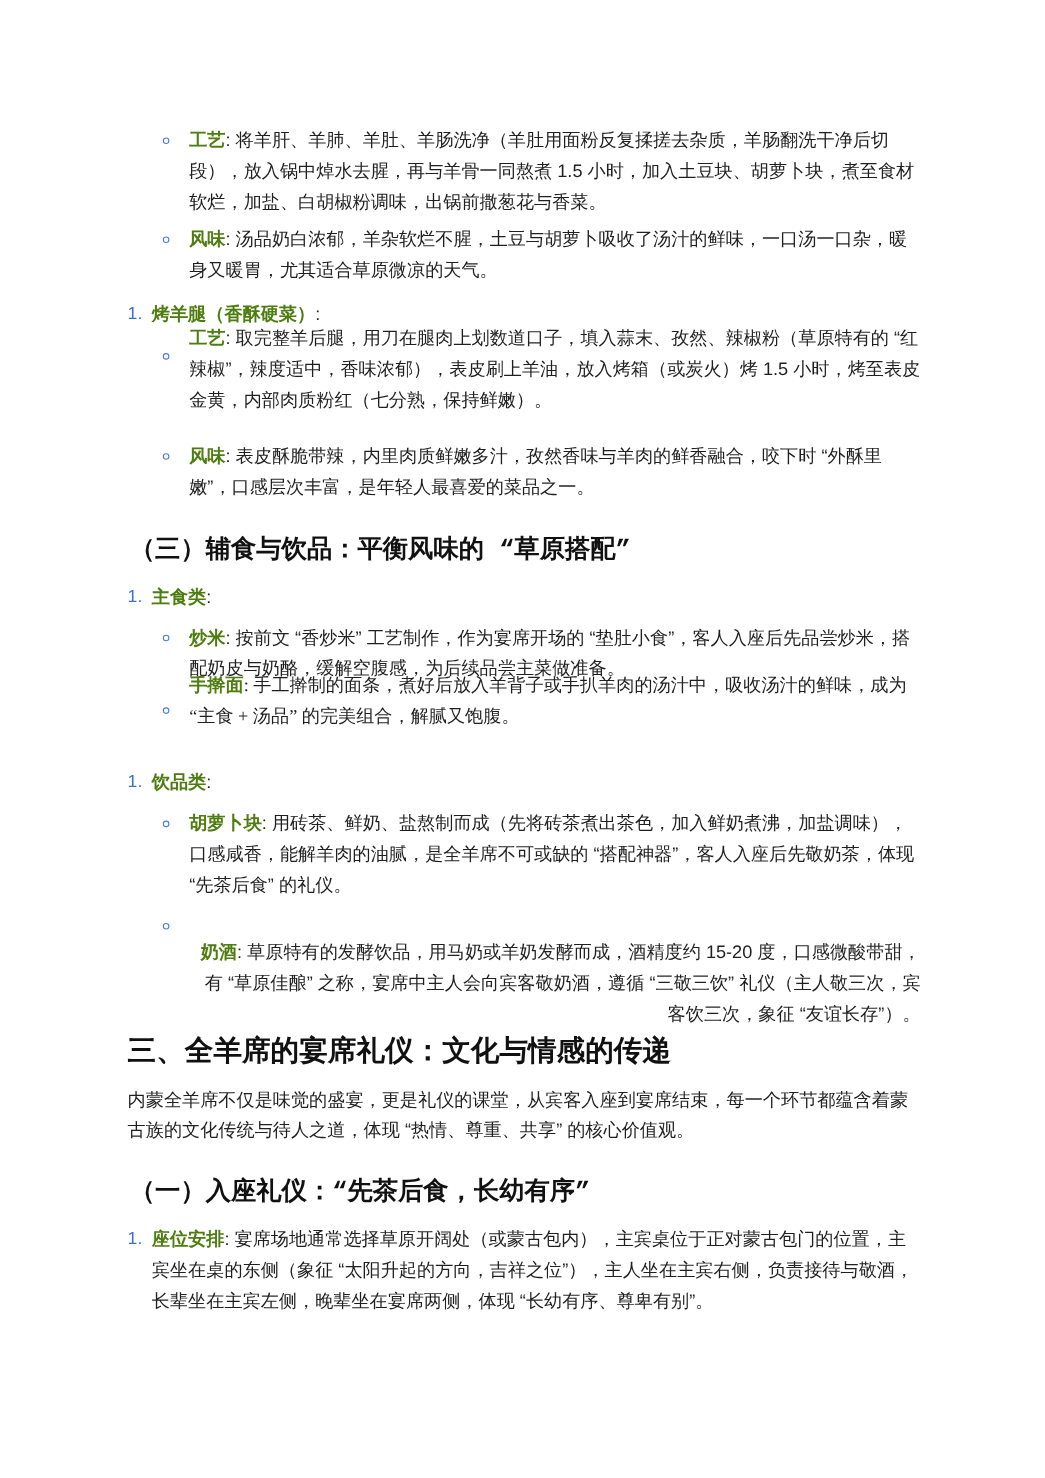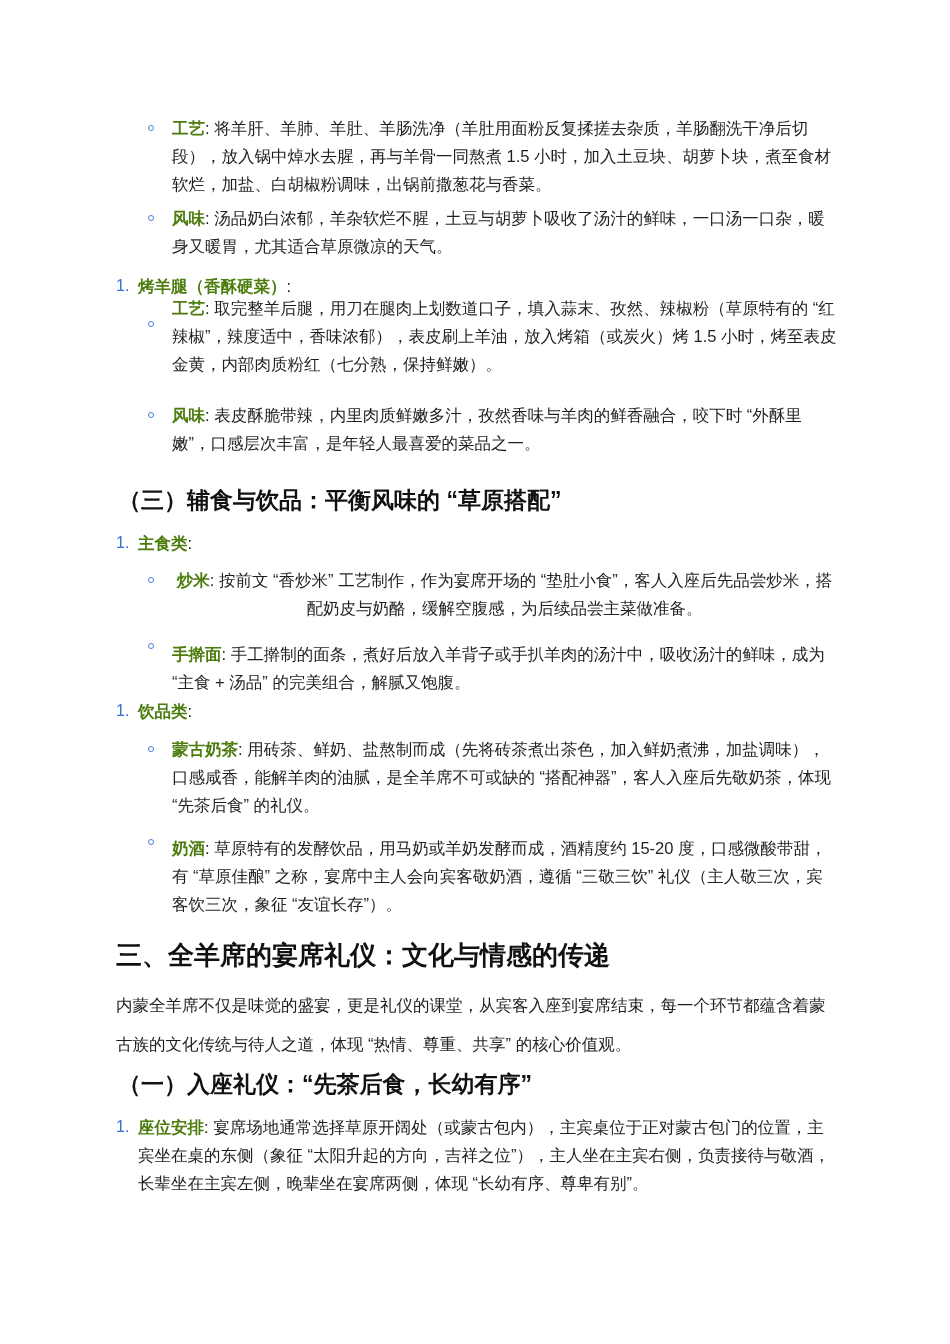--- a/index.html
+++ b/index.html
@@ -54,36 +54,37 @@
     color: #3d6fd1;
   }
   b { font-weight: bold; color: #4d7c0f; }
   .h3 {
     position: absolute;
     left: 118px;
     font-size: 23px;
     font-weight: bold;
     line-height: 34px;
     color: #111;
+    font-family: Liberation Mono, monospace;
   }
   .h2 {
     position: absolute;
     left: 116px;
     font-size: 26px;
     font-weight: bold;
     line-height: 38px;
     color: #111;
     text-align: right;
   }
   .para {
     position: absolute;
     left: 116px;
     width: 722px;
     font-size: 16.5px;
-    line-height: 39px;
+    line-height: 28px;
     color: #1f1f1f;
   }
 </style>
 </head>
 <body>
 
 <div class="page">
 
   <span class="sub-bullet" style="top:125px;"></span>
   <div class="sub-item" style="top:114px;"><b>工艺</b><span>:</span> <span>将羊肝、羊肺、羊肚、羊肠洗净（羊肚用面粉反复揉搓去杂质，羊肠翻洗干净后切段），放入锅中焯水去腥，再与羊骨一同熬煮 1.5 小时，加入土豆块、胡萝卜块，煮至食材软烂，加盐、白胡椒粉调味，出锅前撒葱花与香菜。</span></div>
@@ -99,33 +100,33 @@
 
   <span class="sub-bullet" style="top:412px;"></span>
   <div class="sub-item" style="top:401px;"><b>风味</b><span>:</span> <span>表皮酥脆带辣，内里肉质鲜嫩多汁，孜然香味与羊肉的鲜香融合，咬下时 “外酥里嫩”，口感层次丰富，是年轻人最喜爱的菜品之一。</span></div>
 
   <div class="h3" style="top:483px;">（三）辅食与饮品：平衡风味的 “草原搭配”</div>
 
   <span class="num-marker" style="top:529px;">1.</span>
   <div class="num-item" style="top:529px;"><b>主食类</b><span>:</span></div>
 
   <span class="sub-bullet" style="top:577px;"></span>
-  <div class="sub-item" style="top:566px;text-align:center;"><b>炒米</b><span>:</span> <span>按前文 “香炒米” 工艺制作，作为宴席开场的 “垫肚小食”，客人入座后先品尝炒米，搭配奶皮与奶酪，缓解空腹感，为后续品尝主菜做准备。</span></div>
+  <div class="sub-item" style="top:566px;"><b>炒米</b><span>:</span> <span>按前文 “香炒米” 工艺制作，作为宴席开场的 “垫肚小食”，客人入座后先品尝炒米，搭配奶皮与奶酪，缓解空腹感，为后续品尝主菜做准备。</span></div>
 
   <span class="sub-bullet" style="top:643px;"></span>
-  <div class="sub-item" style="top:640px;"><b>手擀面</b><span>:</span> <span>手工擀制的面条，煮好后放入羊背子或手扒羊肉的汤汁中，吸收汤汁的鲜味，成为 “主食 + 汤品” 的完美组合，解腻又饱腹。</span></div>
+  <div class="sub-item" style="top:609px;font-family:Liberation Serif, serif;"><b>手擀面</b><span>:</span> <span>手工擀制的面条，煮好后放入羊背子或手扒羊肉的汤汁中，吸收汤汁的鲜味，成为 “主食 + 汤品” 的完美组合，解腻又饱腹。</span></div>
 
   <span class="num-marker" style="top:697px;">1.</span>
   <div class="num-item" style="top:697px;"><b>饮品类</b><span>:</span></div>
 
   <span class="sub-bullet" style="top:746px;"></span>
-  <div class="sub-item" style="top:735px;"><b>蒙古奶茶</b><span>:</span> <span>用砖茶、鲜奶、盐熬制而成（先将砖茶煮出茶色，加入鲜奶煮沸，加盐调味），口感咸香，能解羊肉的油腻，是全羊席不可或缺的 “搭配神器”，客人入座后先敬奶茶，体现 “先茶后食” 的礼仪。</span></div>
+  <div class="sub-item" style="top:735px;"><b>胡萝卜块</b><span>:</span> <span>用砖茶、鲜奶、盐熬制而成（先将砖茶煮出茶色，加入鲜奶煮沸，加盐调味），口感咸香，能解羊肉的油腻，是全羊席不可或缺的 “搭配神器”，客人入座后先敬奶茶，体现 “先茶后食” 的礼仪。</span></div>
 
   <span class="sub-bullet" style="top:839px;"></span>
-  <div class="sub-item" style="top:834px;"><b>奶酒</b><span>:</span> <span>草原特有的发酵饮品，用马奶或羊奶发酵而成，酒精度约 15-20 度，口感微酸带甜，有 “草原佳酿” 之称，宴席中主人会向宾客敬奶酒，遵循 “三敬三饮” 礼仪（主人敬三次，宾客饮三次，象征 “友谊长存”）。</span></div>
+  <div class="sub-item" style="top:852px;text-align:right;"><b>奶酒</b><span>:</span> <span>草原特有的发酵饮品，用马奶或羊奶发酵而成，酒精度约 15-20 度，口感微酸带甜，有 “草原佳酿” 之称，宴席中主人会向宾客敬奶酒，遵循 “三敬三饮” 礼仪（主人敬三次，宾客饮三次，象征 “友谊长存”）。</span></div>
 
   <div class="h2" style="top:936px;">三、全羊席的宴席礼仪：文化与情感的传递</div>
   <div class="para" style="top:986px;">内蒙全羊席不仅是味觉的盛宴，更是礼仪的课堂，从宾客入座到宴席结束，每一个环节都蕴含着蒙古族的文化传统与待人之道，体现 “热情、尊重、共享” 的核心价值观。</div>
 
   <div class="h3" style="top:1067px;">（一）入座礼仪：“先茶后食，长幼有序”</div>
 
   <span class="num-marker" style="top:1113px;">1.</span>
   <div class="num-item" style="top:1113px;"><b>座位安排</b><span>:</span> <span>宴席场地通常选择草原开阔处（或蒙古包内），主宾桌位于正对蒙古包门的位置，主宾坐在桌的东侧（象征 “太阳升起的方向，吉祥之位”），主人坐在主宾右侧，负责接待与敬酒，长辈坐在主宾左侧，晚辈坐在宴席两侧，体现 “长幼有序、尊卑有别”。</span></div>
 
 </div>

